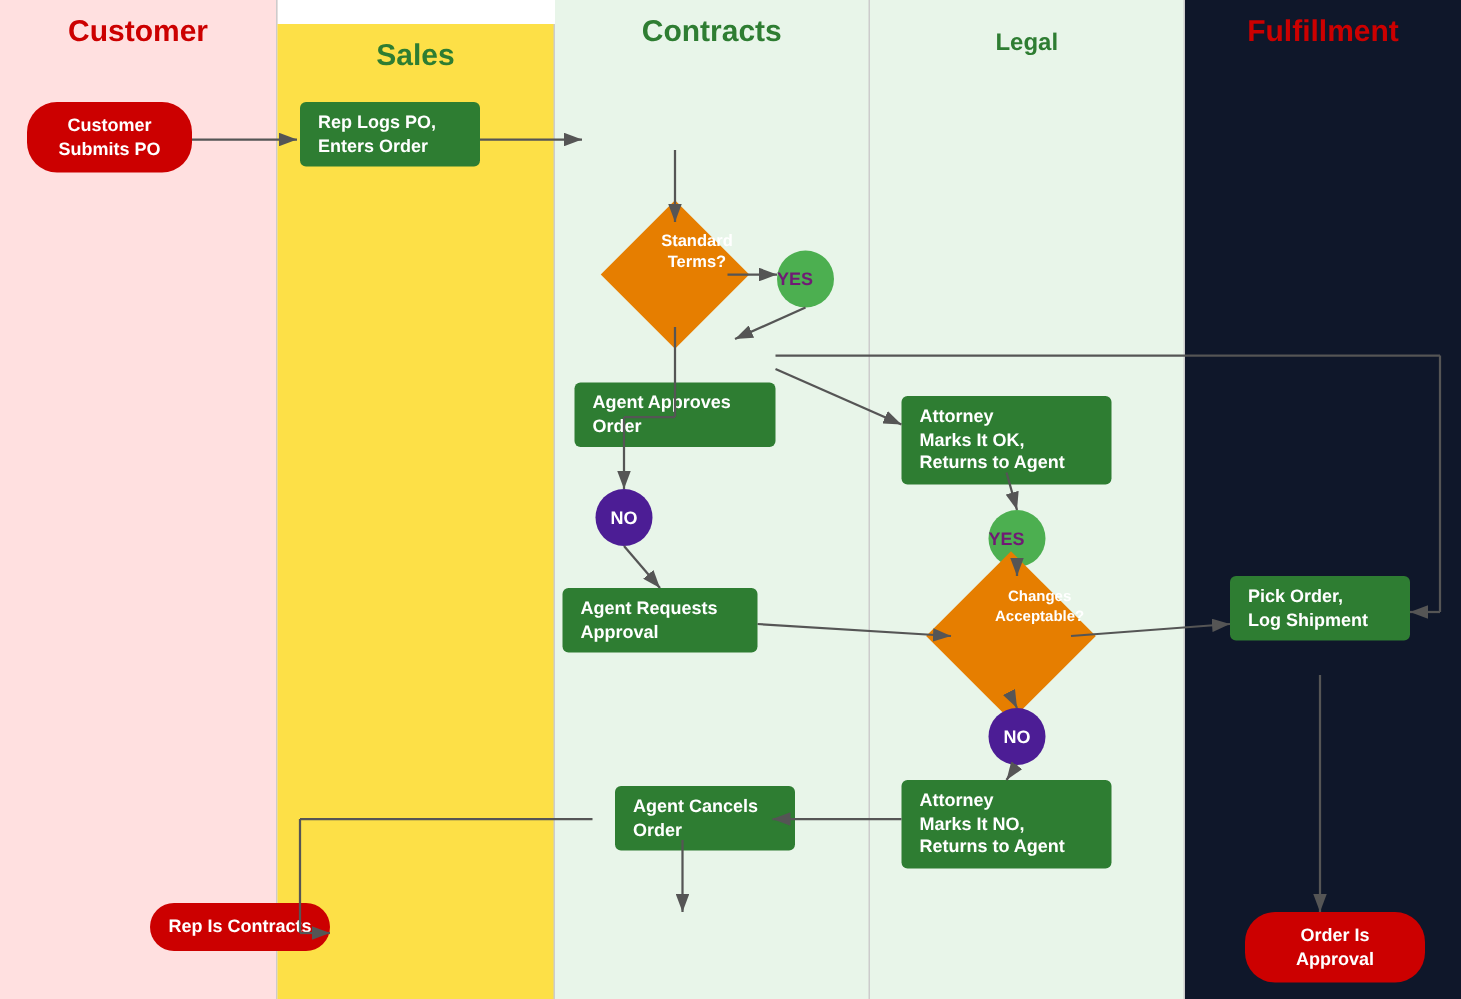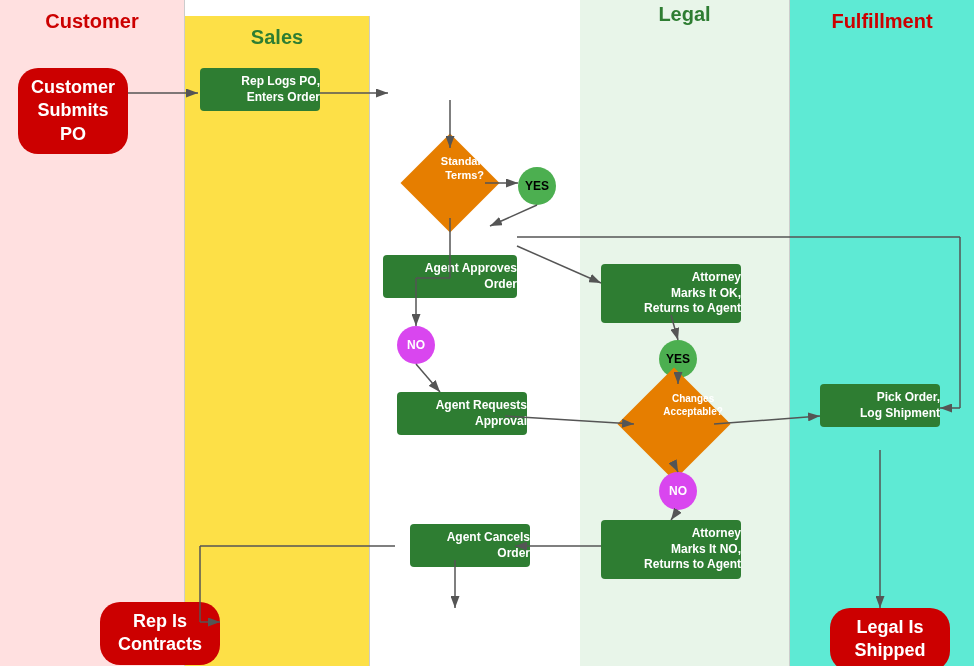--- a/index.html
+++ b/index.html
@@ -3,35 +3,35 @@
   <meta charset="utf-8">
   <style>
     * { box-sizing: border-box; margin: 0; padding: 0; }
     body { font-family: Arial, sans-serif; background: #fff; width: 974px; height: 666px; overflow: hidden; }
 
     
     .box-green {
       background: #2e7d32;
       color: white;
       border-radius: 4px;
-      padding: 6px 0;
-      text-align: right;
+      padding: 6px 12px;
+      text-align: left;
       font-size: 12px;
       font-weight: bold;
       line-height: 1.3;
       position: absolute;
     }
 
     .box-red {
       background: #cc0000;
       color: white;
       border-radius: 20px;
       padding: 8px 10px;
       text-align: center;
-      font-size: 18px;
+      font-size: 12px;
       font-weight: bold;
       line-height: 1.3;
       position: absolute;
     }
 
     .diamond {
       background: #e67e00;
       color: white;
       font-size: 12px;
       font-weight: bold;
@@ -41,34 +41,34 @@
       transform: rotate(45deg);
     }
 
     .diamond-text {
       transform: rotate(-45deg);
       display: block;
     }
 
     .circle-yes {
       background: #4caf50;
-      color: #000000;
+      color: #701a75;
       border-radius: 50%;
       font-size: 12px;
       font-weight: bold;
       text-align: center;
       line-height: 1;
       position: absolute;
       display: flex;
       align-items: center;
-      justify-content: center;
+      justify-content: flex-start;
     }
 
     .circle-no {
-      background: #d946ef;
+      background: #4c1d95;
       color: white;
       border-radius: 50%;
       font-size: 12px;
       font-weight: bold;
       text-align: center;
       line-height: 1;
       position: absolute;
       display: flex;
       align-items: center;
       justify-content: center;
@@ -96,24 +96,27 @@
 <body>
 
 <div class="flow-wrapper">
 
   <div style="position:absolute;top:0;left:0;width:185px;height:666px;background:#ffe0e0;border-right:1px solid #ccc;">
     <div style="text-align:center;padding:10px 4px;font-size:20px;font-weight:bold;color:#cc0000;">Customer</div>
   </div>
   <div style="position:absolute;top:16px;left:185px;width:185px;height:666px;background:#fde047;border-right:1px solid #ccc;">
     <div style="text-align:center;padding:10px 4px;font-size:20px;font-weight:bold;color:#2e7d32;">Sales</div>
   </div>
+  <div style="position:absolute;top:0;left:370px;width:210px;height:666px;background:#e8f5e9;border-right:1px solid #ccc;">
+    <div style="text-align:center;padding:10px 4px;font-size:20px;font-weight:bold;color:#2e7d32;">Contracts</div>
+  </div>
   <div style="position:absolute;top:0;left:580px;width:210px;height:666px;background:#e8f5e9;border-right:1px solid #ccc;">
-    <div style="text-align:center;padding:3px 4px;font-size:20px;font-weight:bold;color:#2e7d32;">Legal</div>
-  </div>
-  <div style="position:absolute;top:0;left:790px;width:184px;height:666px;background:#5eead4;">
+    <div style="text-align:center;padding:20px 4px;font-size:16px;font-weight:bold;color:#2e7d32;">Legal</div>
+  </div>
+  <div style="position:absolute;top:0;left:790px;width:184px;height:666px;background:#0f172a;">
     <div style="text-align:center;padding:10px 4px;font-size:20px;font-weight:bold;color:#cc0000;">Fulfillment</div>
   </div>
 
   <div class="box-red" style="left:18px;top:68px;width:110px;">
     <span>Customer Submits
 PO</span>
   </div>
 
   <div class="box-green" style="left:200px;top:68px;width:120px;">
     <span>Rep Logs PO,<br>Enters Order</span>
@@ -141,21 +144,21 @@
   </div>
 
   <div class="diamond" style="left:634px;top:384px;width:80px;height:80px;">
     <span class="diamond-text" style="font-size:10px;font-weight:bold;color:white;">Changes<br>Acceptable?</span>
   </div>
 
   <div class="circle-no" style="left:397px;top:326px;width:38px;height:38px;">
     <span>NO</span>
   </div>
 
-  <div class="box-green" style="left:397px;top:392px;width:130px;">
+  <div class="box-green" style="left:375px;top:392px;width:130px;">
     <span>Agent Requests<br>Approval</span>
   </div>
 
   <div class="circle-no" style="left:659px;top:472px;width:38px;height:38px;">
     <span>NO</span>
   </div>
 
   <div class="box-green" style="left:601px;top:520px;width:140px;">
     <span>Attorney<br>Marks It NO,<br>Returns to Agent</span>
   </div>
@@ -167,21 +170,21 @@
   <div class="box-green" style="left:820px;top:384px;width:120px;">
     <span>Pick Order,<br>Log Shipment</span>
   </div>
 
   <div class="box-red" style="left:100px;top:602px;width:120px;">
     <span>Rep Is Contracts</span>
   </div>
 
 
   <div class="box-red" style="left:830px;top:608px;width:120px;">
-    <span>Legal Is Shipped</span>
+    <span>Order Is Approval</span>
   </div>
 
   <svg class="flow-svg">
     <defs>
       <marker id="arrowhead" markerWidth="8" markerHeight="6" refX="8" refY="3" orient="auto">
         <polygon points="0 0, 8 3, 0 6" fill="#555"></polygon>
       </marker>
     </defs>
 
     <line x1="128" y1="93" x2="198" y2="93" stroke="#555" stroke-width="1.5" marker-end="url(#arrowhead)"></line>

